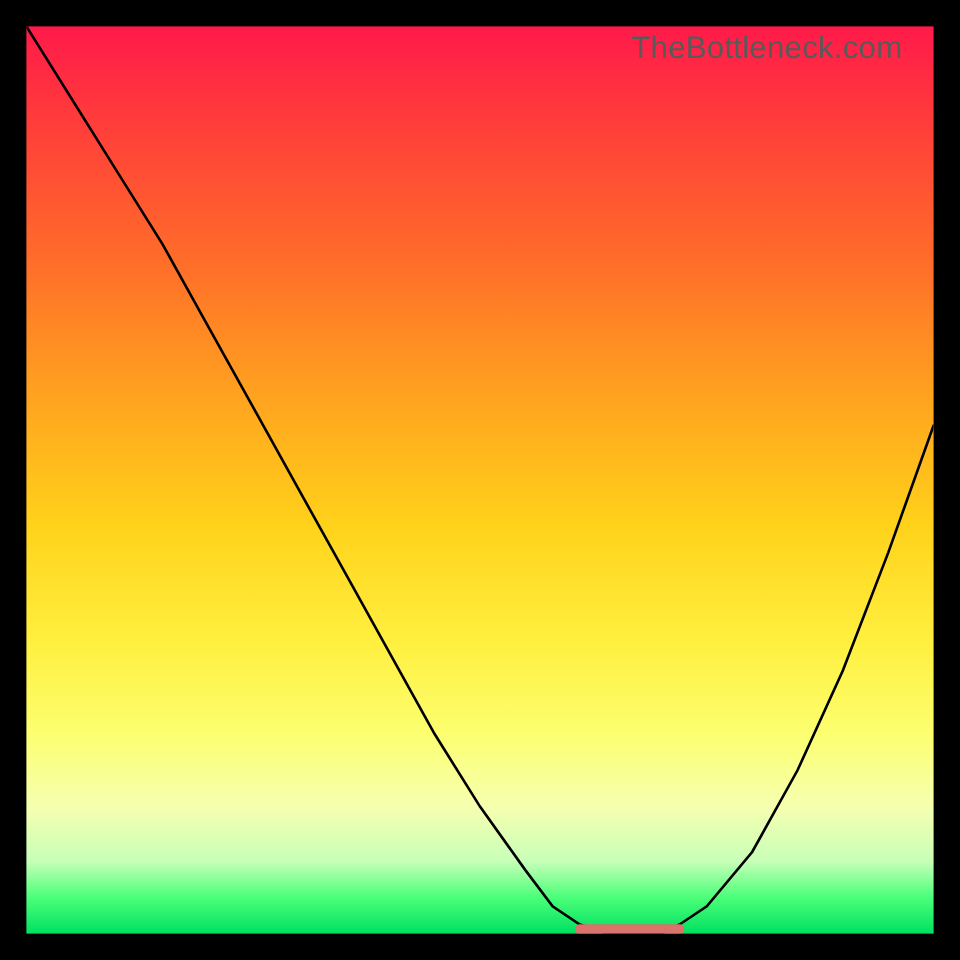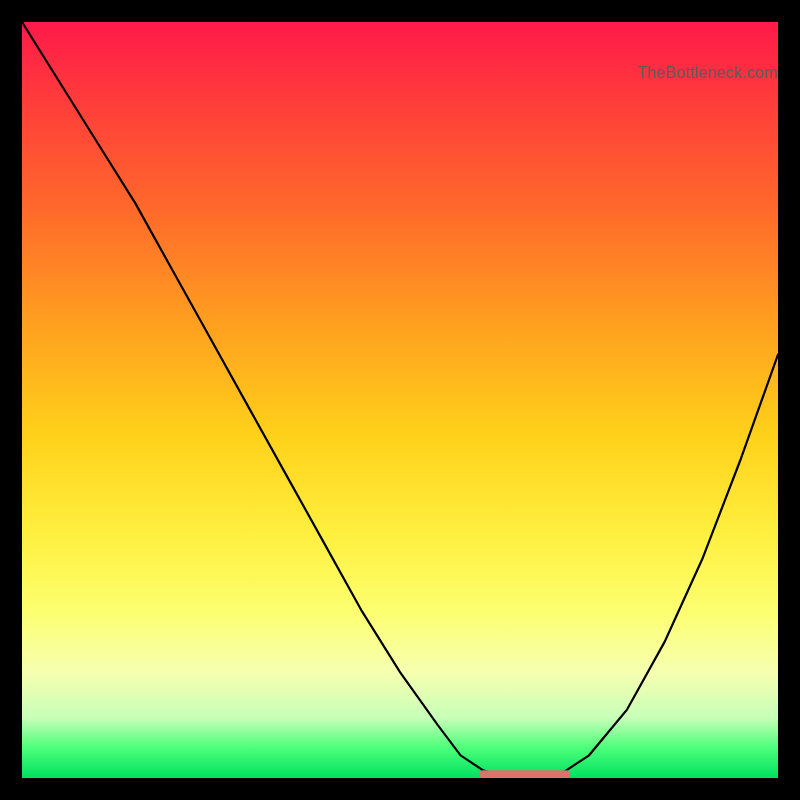--- a/index.html
+++ b/index.html
@@ -20,25 +20,24 @@
       #fff040 68%,
       #fcff70 78%,
       #f6ffb0 86%,
       #c8ffb8 92%,
       #4cff7a 96%,
       #00e060 100%);
   }
   .watermark {
     position: absolute;
     top: 2px;
-    right: 0;
+    right: 26px;
     color: #5a5a5a;
-    font-size: 16px;
+    font-size: 26px;
     letter-spacing: 0.2px;
-    margin-top: 40px;
   }
   svg.curve {
     position: absolute;
     left: 0; top: 0;
     width: 756px; height: 756px;
     pointer-events: none;
   }
 </style>
 </head>
 <body>

